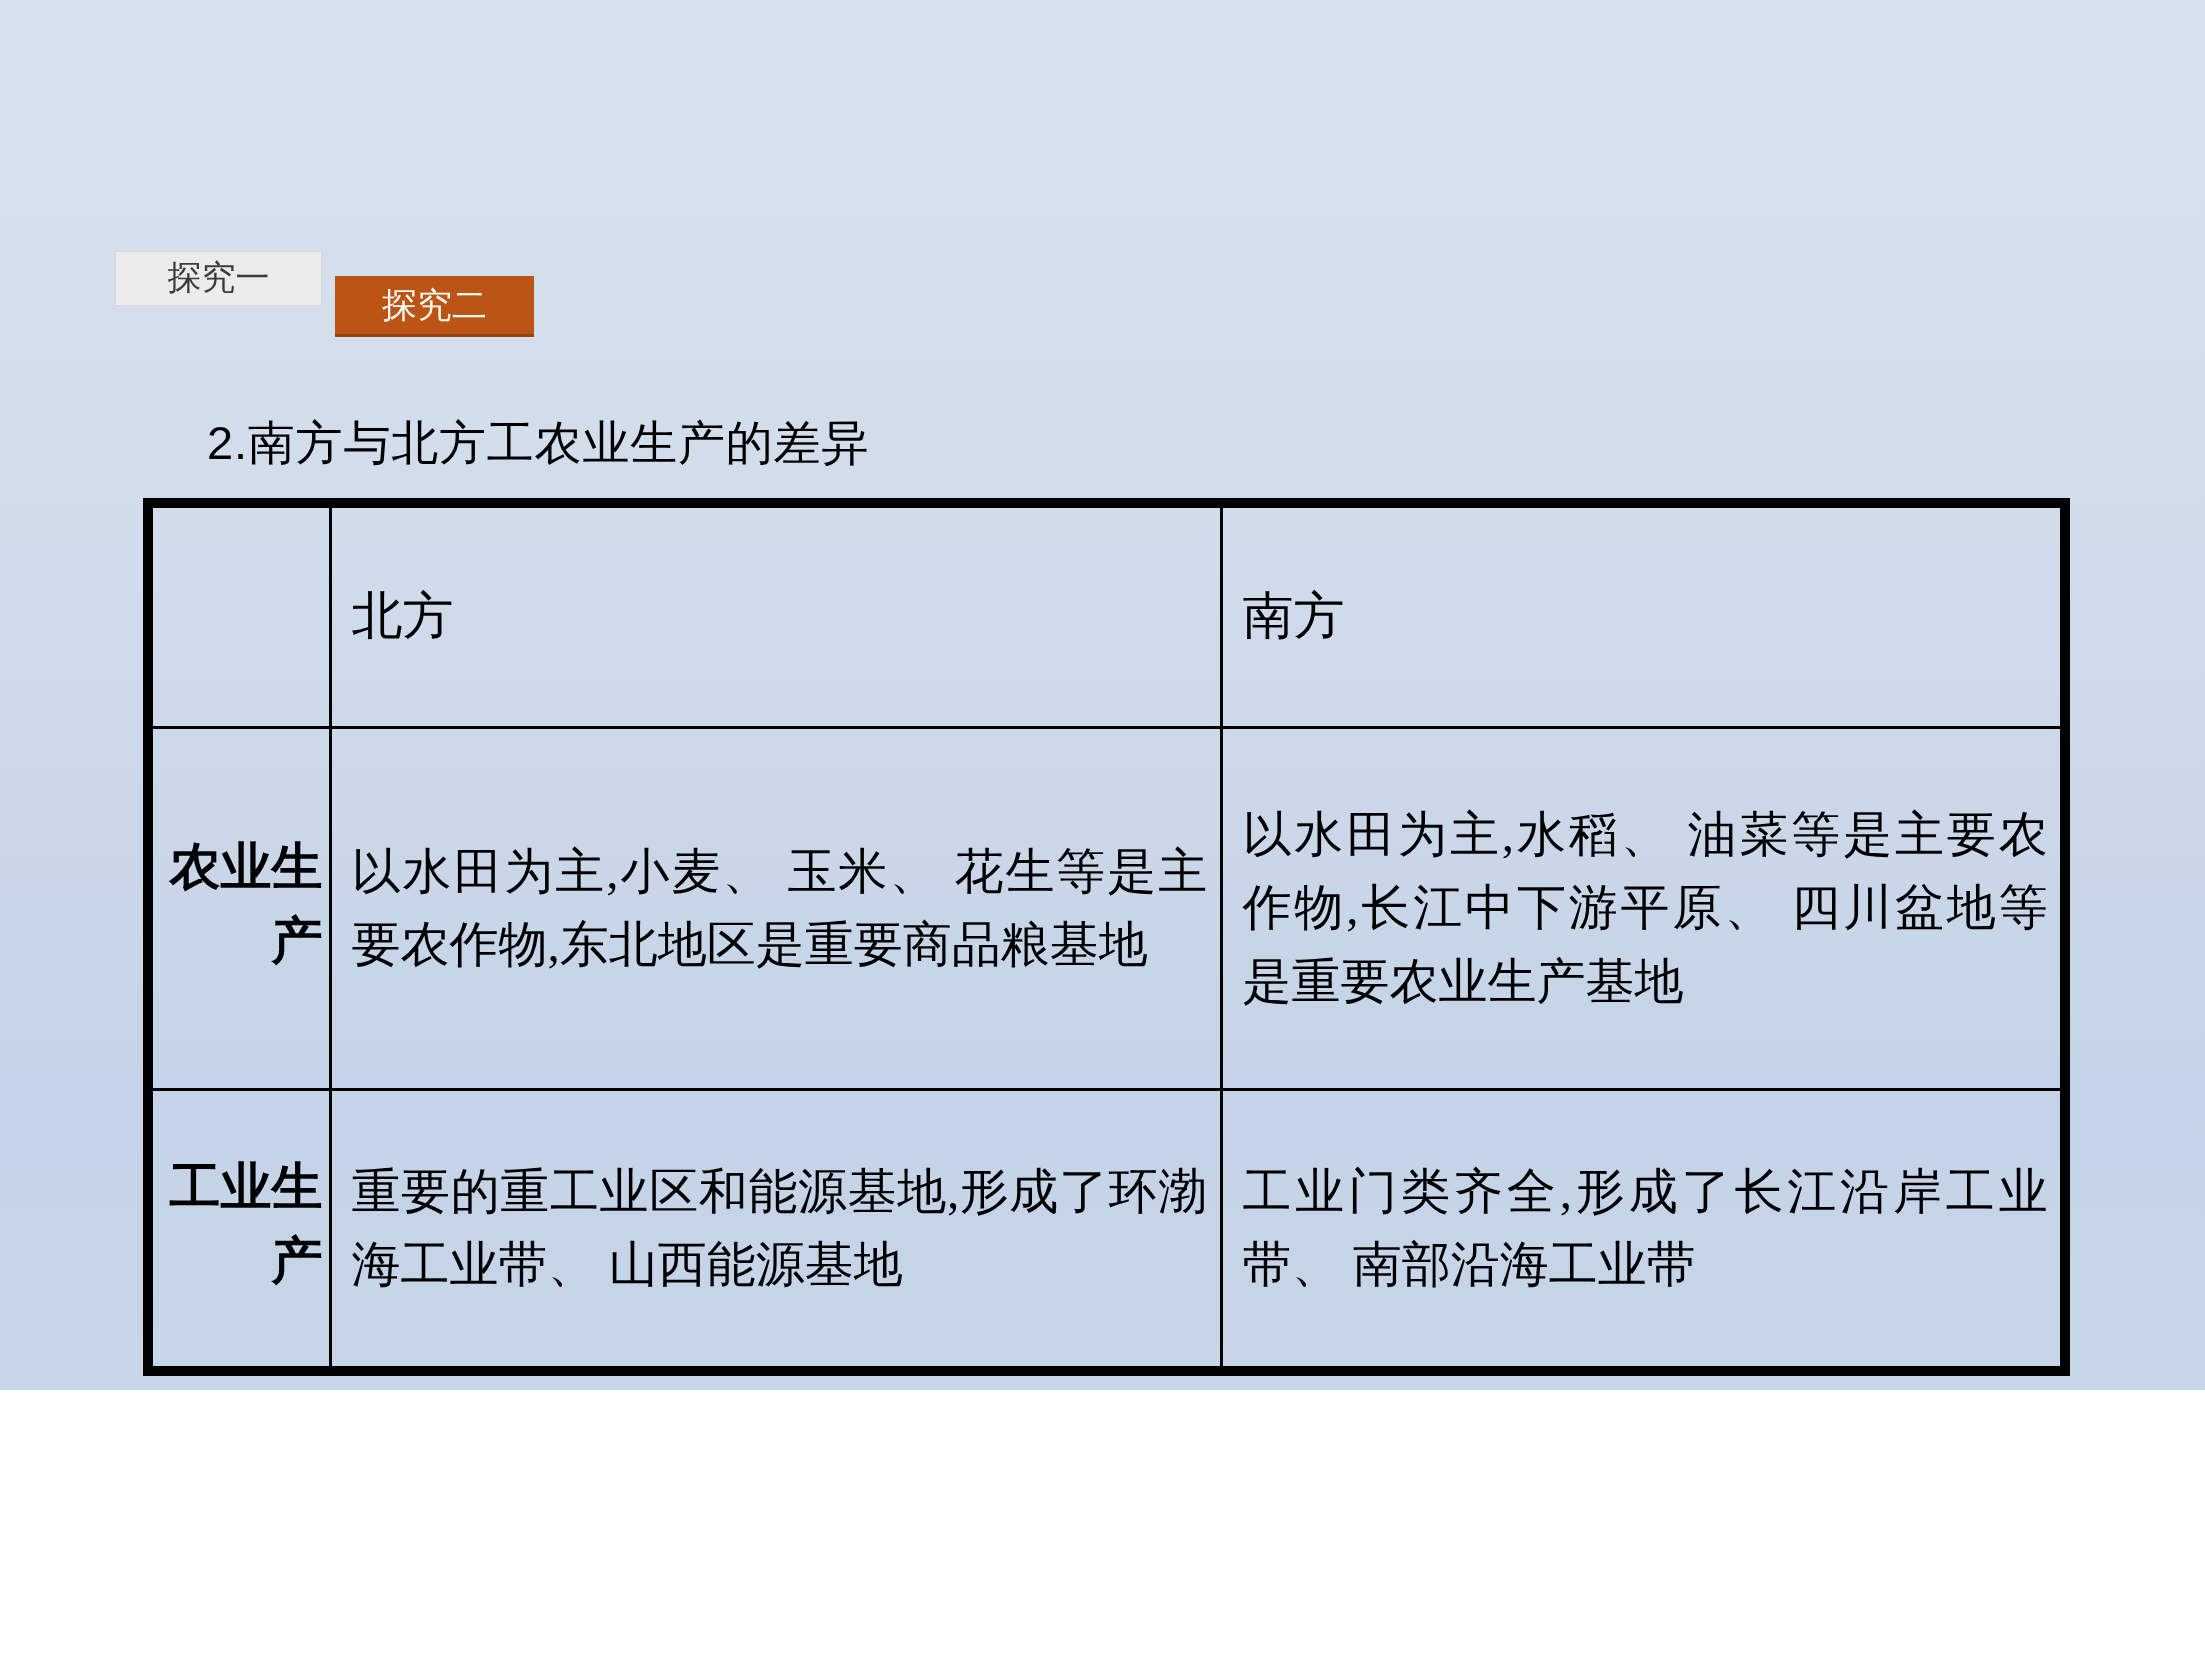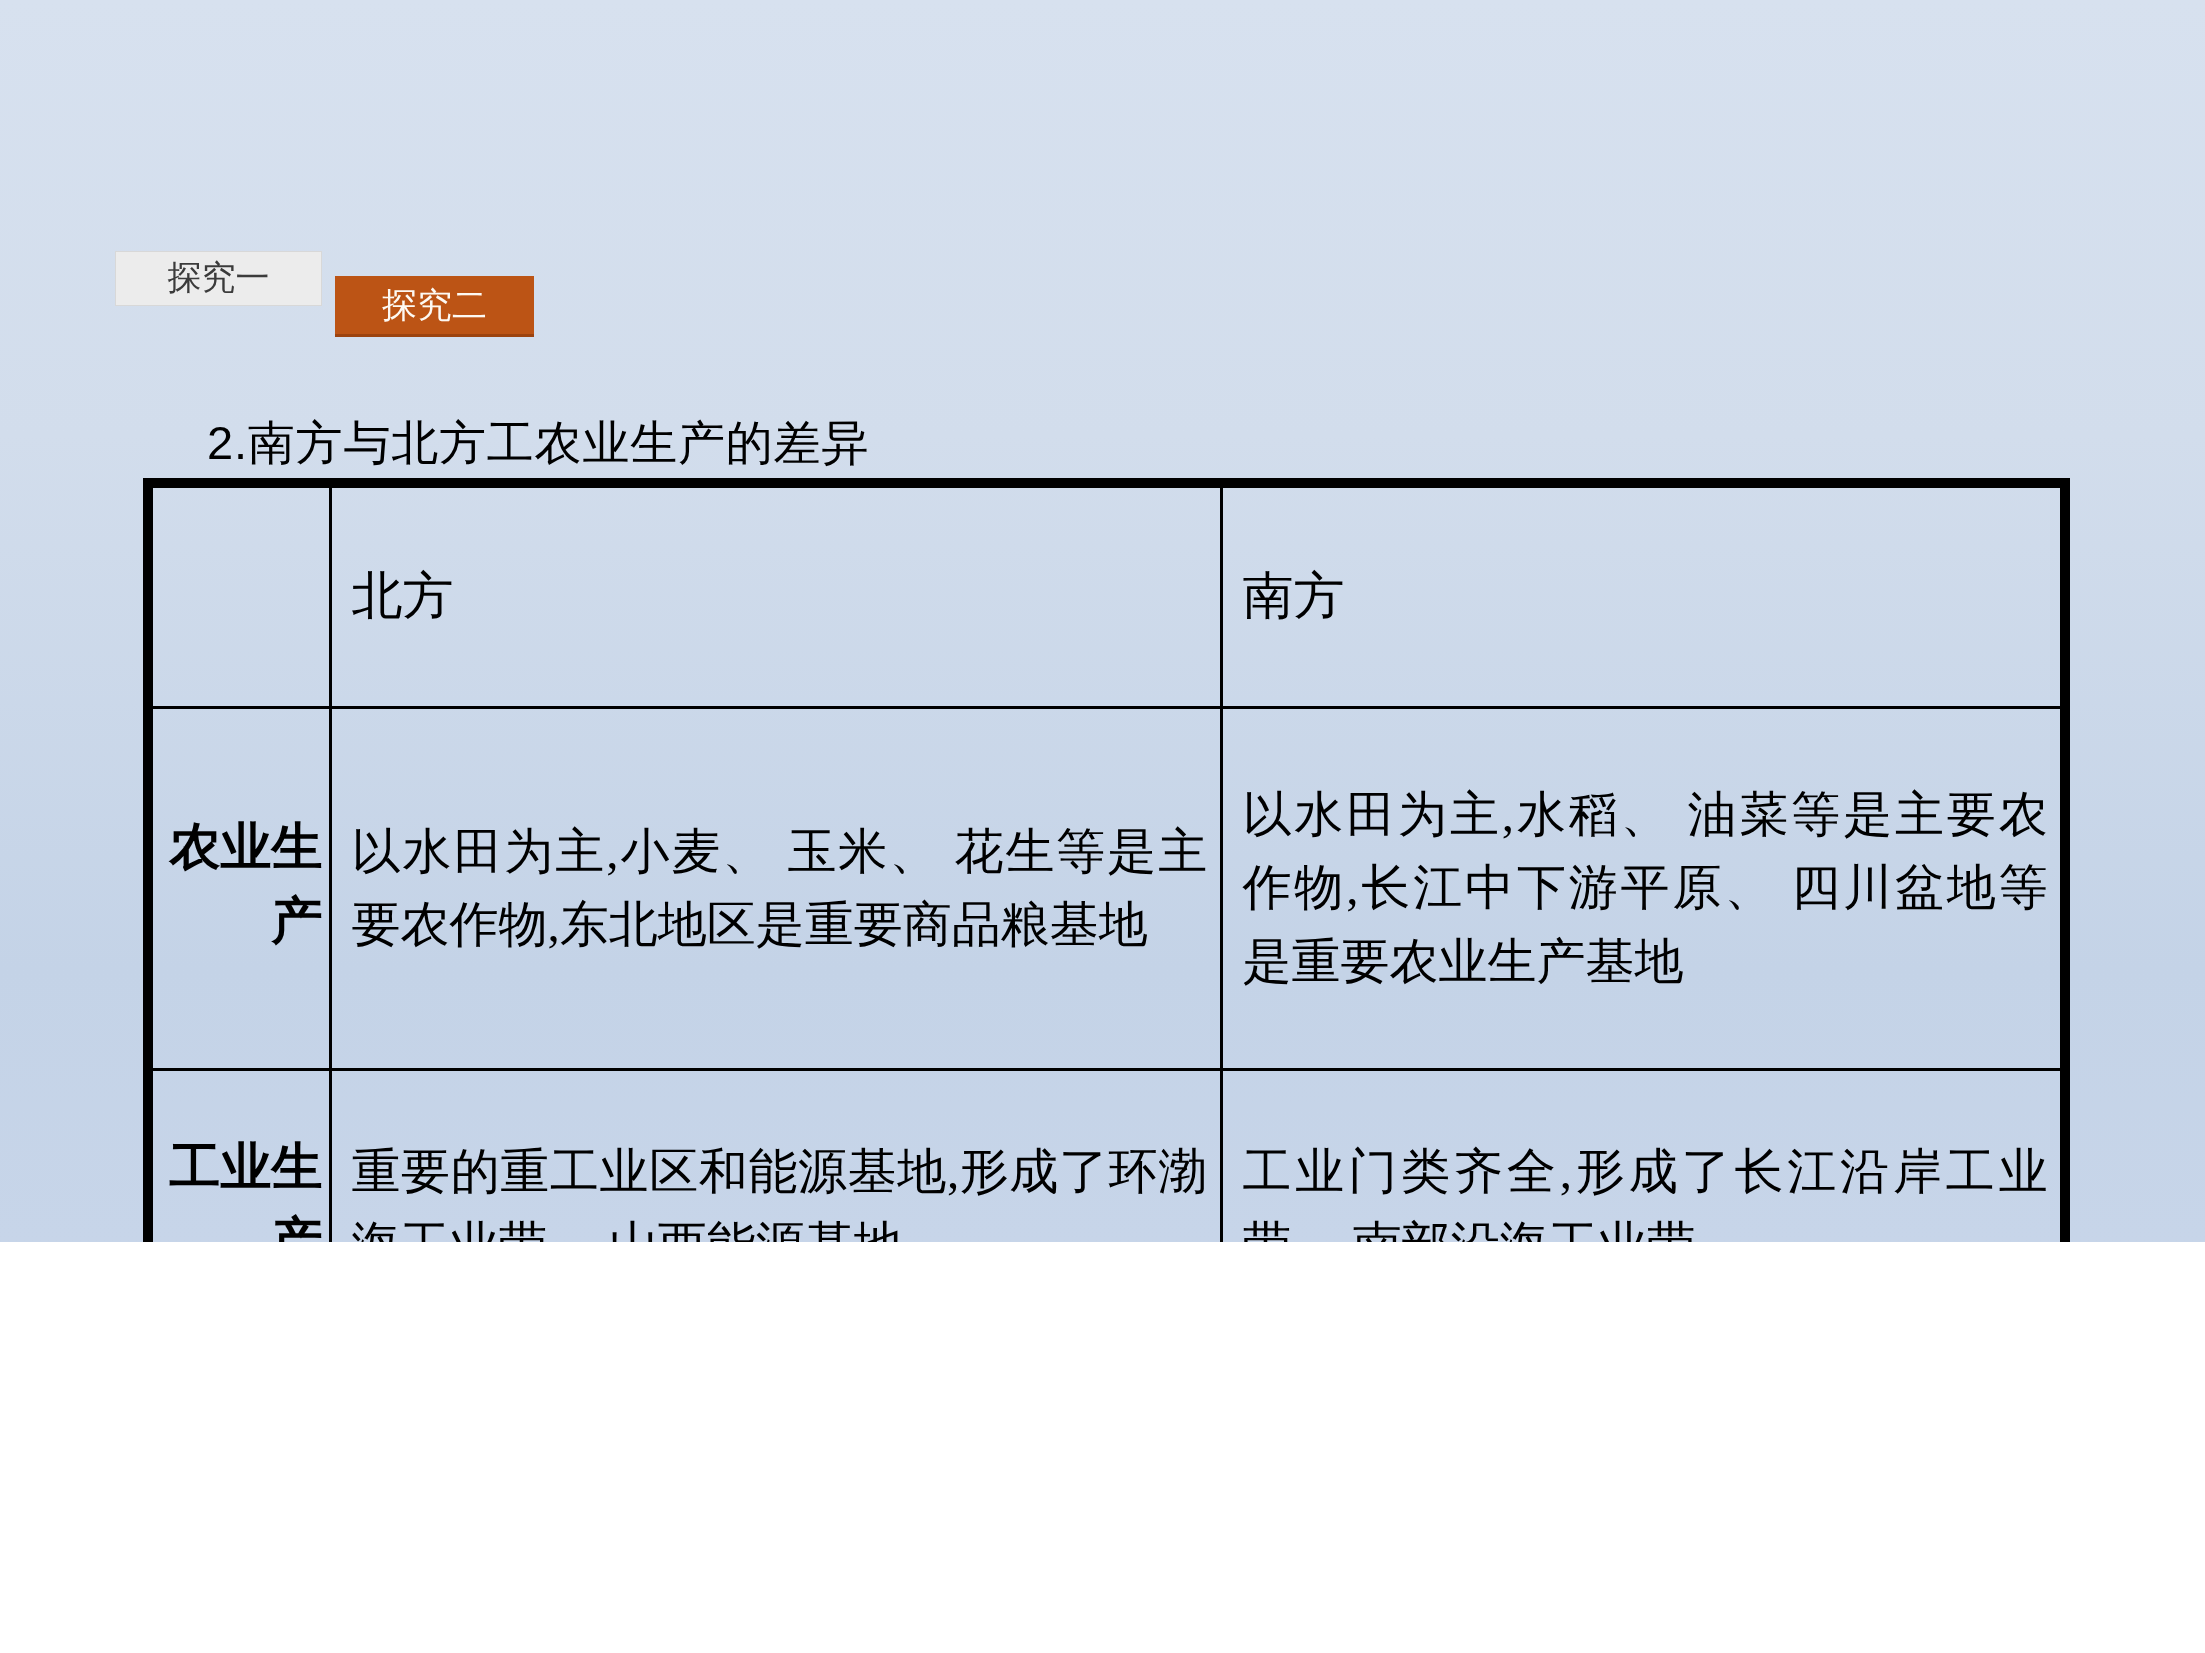--- a/index.html
+++ b/index.html
@@ -1,19 +1,19 @@
 <!DOCTYPE html>
 <html style="font-size:12.3px"><head>
 <meta charset="utf-8">
 <style>
   html,body{margin:0;padding:0;}
   body{font-family:"Liberation Sans","DejaVu Sans",sans-serif;}
   .slide{
     position:relative;
-    width:2205px;height:1242px;
+    width:2205px;height:1390px;
     background:linear-gradient(180deg,#D7E1EF 0%,#D2DDEC 35%,#C4D3E7 78%,#C7D5E9 100%);
     overflow:hidden;
   }
   
   .tabs{position:absolute;left:115px;top:247px;display:flex;align-items:flex-start;}
   .tab{box-sizing:border-box;display:flex;align-items:center;justify-content:center;
        cursor:default;margin-top:29px;}
   .tab-inactive{
     width:207px;height:55px;margin-top:3.8px;
     background:#ECECEC;border:1.5px solid #D8D8D8;
@@ -25,21 +25,21 @@
     color:#FDF9F3;font-size:35px;
   }
   
   .page-title{
     position:absolute;left:207px;top:412px;
     font-size:47px;font-weight:normal;color:#000;
     letter-spacing:0.8px;
   }
   
   .cmp-table{
-    position:absolute;left:143px;top:478px;
+    position:absolute;left:143px;top:498px;
     border-collapse:collapse;table-layout:fixed;
     width:1917px;
   }
   .cmp-table td,.cmp-table th{
     border:3.8px solid #000;
     box-sizing:border-box;
     vertical-align:middle;
     color:#000;
     overflow:hidden;
   }

